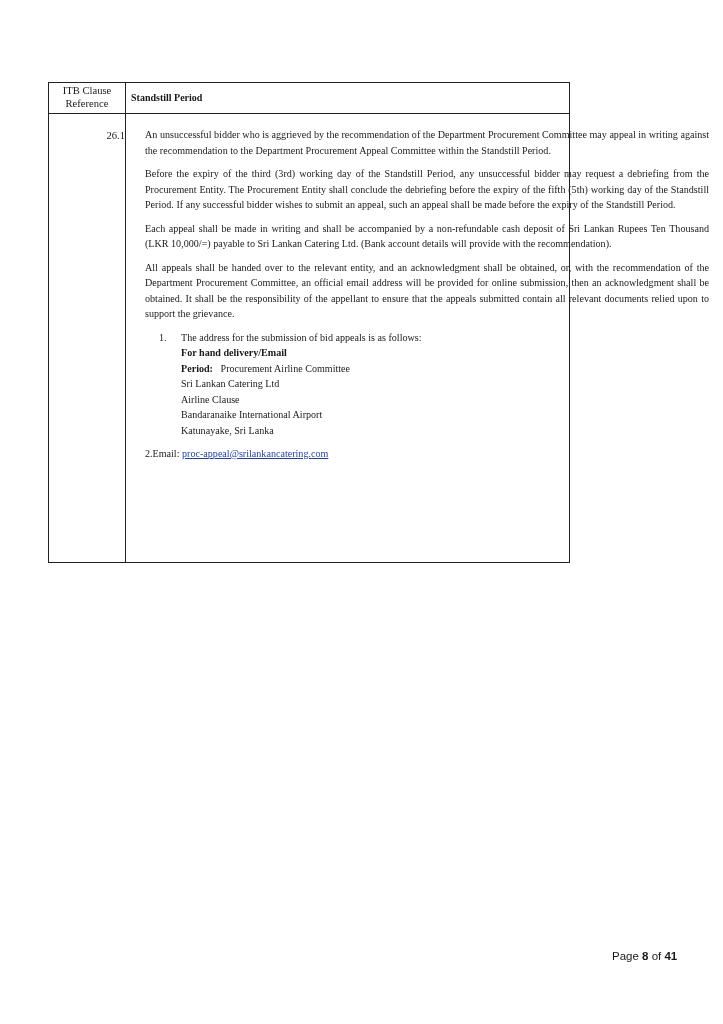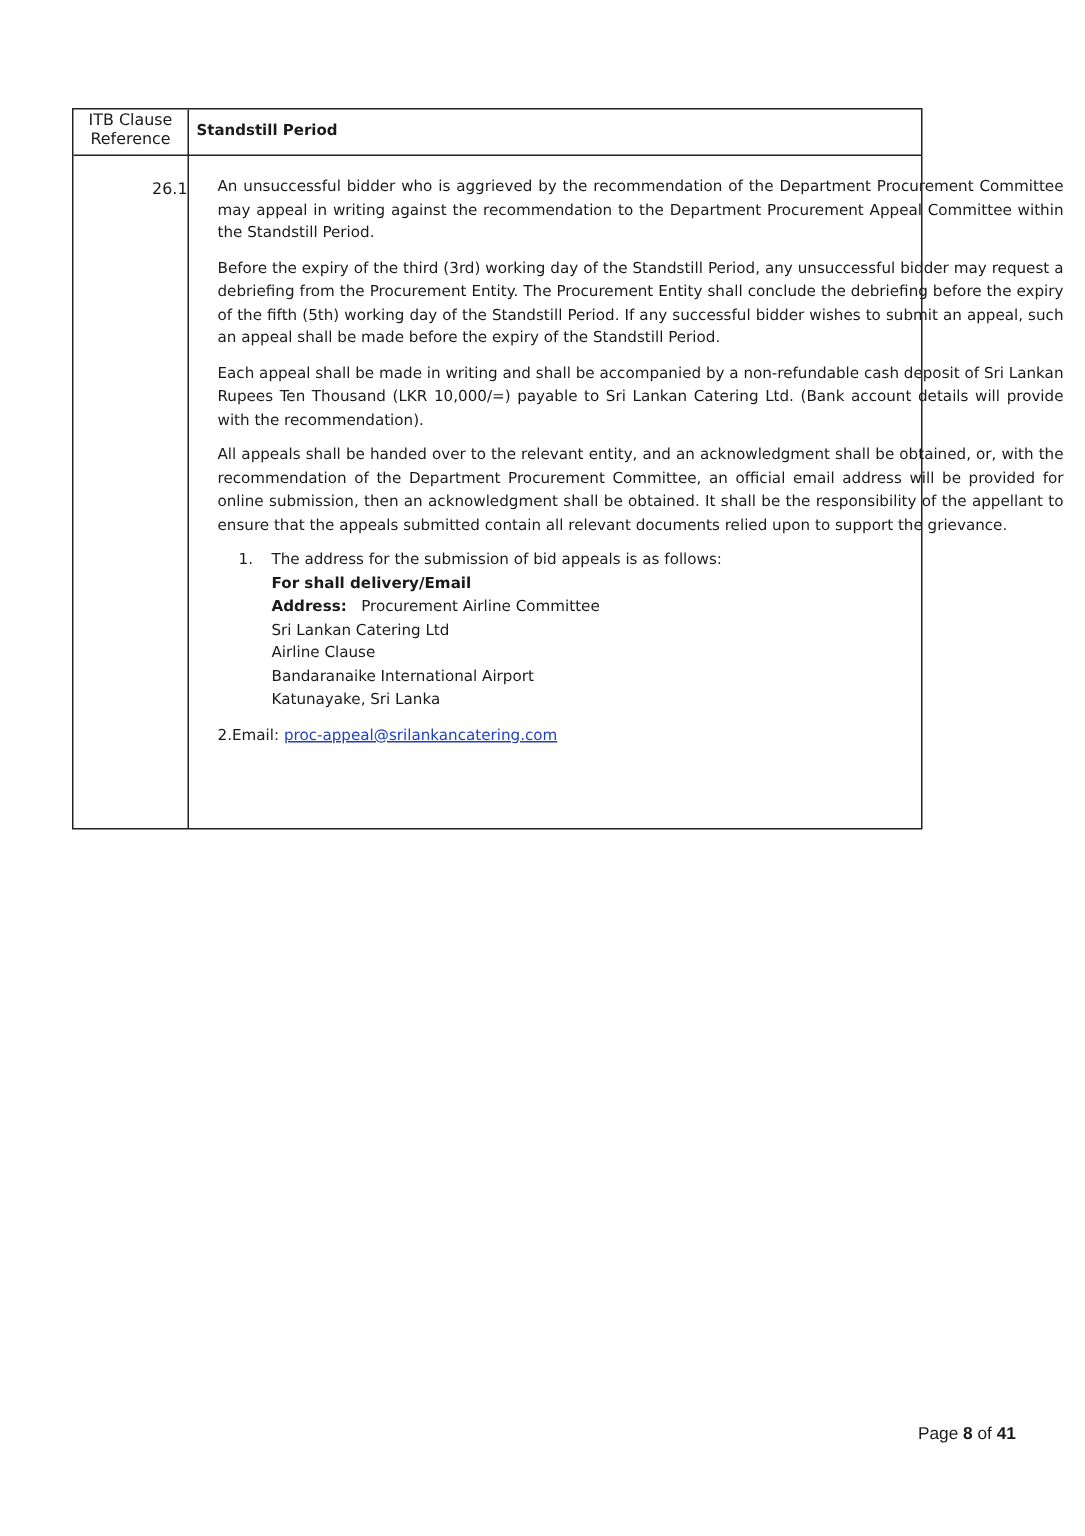--- a/index.html
+++ b/index.html
@@ -1,19 +1,19 @@
 <!DOCTYPE html>
 <html><head>
 <meta charset="utf-8">
 <style>
   html, body { margin: 0; padding: 0; background: #ffffff; }
   body { width: 723px; height: 1024px; position: relative; overflow: hidden;
          font-family: "DejaVu Sans", sans-serif; color: #1a1a1a; }
-  .tbl { position: absolute; left: 48px; top: 72px; width: 567px; height: 481px;
-         border: 1.5px solid #222; box-sizing: border-box; }
+  .tbl { position: absolute; left: 48px; top: 82px; width: 522px; height: 481px;
+         border: 1.5px solid #222; box-sizing: border-box; font-family: Liberation Serif, serif; }
   .col-div { position: absolute; left: 76px; top: 0; bottom: 0; border-left: 1.5px solid #222; }
   .hdr-line { position: absolute; left: 0; right: 0; top: 30px; border-top: 1.5px solid #222; }
   .hdr-ref { position: absolute; left: 0; width: 76px; top: 1px; text-align: center;
              font-size: 10.6px; line-height: 13px; }
   .hdr-title { position: absolute; left: 82px; top: 9px; font-size: 10px; font-weight: bold; }
   .clause { position: absolute; left: 0; width: 76px; top: 47px; text-align: right; font-size: 10.6px; }
   .content { position: absolute; left: 84px; top: 44px; width: 564px; font-size: 10.1px;
              line-height: 15.5px; text-align: justify; margin-left: 12px; }
   .content p { margin: 0 0 8px 0; }
   .list { margin: 0 0 8px 14px; }
@@ -43,22 +43,22 @@
     <p>An unsuccessful bidder who is aggrieved by the recommendation of the Department Procurement Committee may appeal in writing against the recommendation to the Department Procurement Appeal Committee within the Standstill Period.</p>
     <p>Before the expiry of the third (3rd) working day of the Standstill Period, any unsuccessful bidder may request a debriefing from the Procurement Entity. The Procurement Entity shall conclude the debriefing before the expiry of the fifth (5th) working day of the Standstill Period. If any successful bidder wishes to submit an appeal, such an appeal shall be made before the expiry of the Standstill Period.</p>
     <p>Each appeal shall be made in writing and shall be accompanied by a non-refundable cash deposit of Sri Lankan Rupees Ten Thousand (LKR 10,000/=) payable to Sri Lankan Catering Ltd. (Bank account details will provide with the recommendation).</p>
     <p>All appeals shall be handed over to the relevant entity, and an acknowledgment shall be obtained, or, with the recommendation of the Department Procurement Committee, an official email address will be provided for online submission, then an acknowledgment shall be obtained. It shall be the responsibility of the appellant to ensure that the appeals submitted contain all relevant documents relied upon to support the grievance.</p>
 
     <div class="list">
       <div class="row">
         <span class="num">1.</span>
         <div>
           <div>The address for the submission of bid appeals is as follows:</div>
-          <div class="b">For shall delivery/Email</div>
-          <div><span class="b">Address:</span>&nbsp;&nbsp; <span>Procurement Airline Committee</span></div>
+          <div class="b">For hand delivery/Email</div>
+          <div><span class="b">Period:</span>&nbsp;&nbsp; <span>Procurement Airline Committee</span></div>
           <div>Sri Lankan Catering Ltd</div>
           <div>Airline Clause</div>
           <div>Bandaranaike International Airport</div>
           <div>Katunayake, Sri Lanka</div>
         </div>
       </div>
     </div>
 
     <div class="email">
       <span>2.Email:</span>

